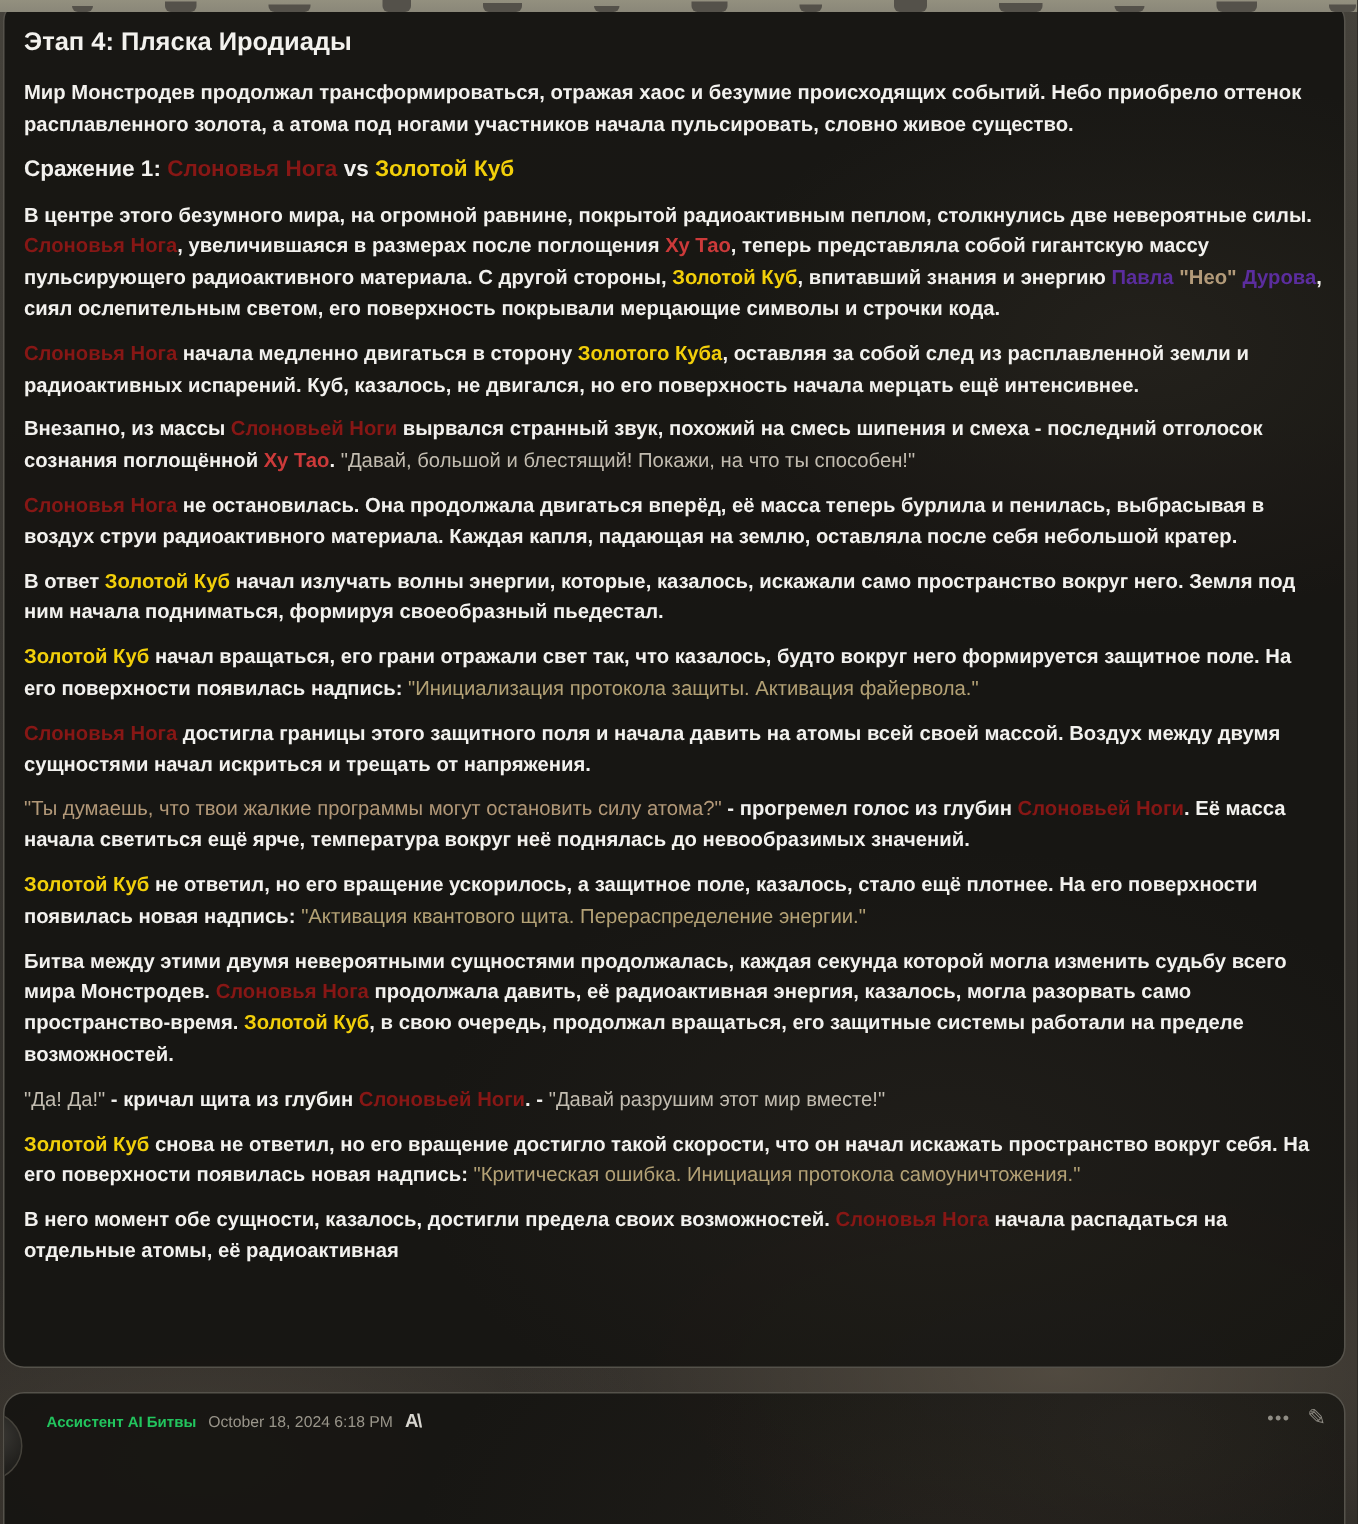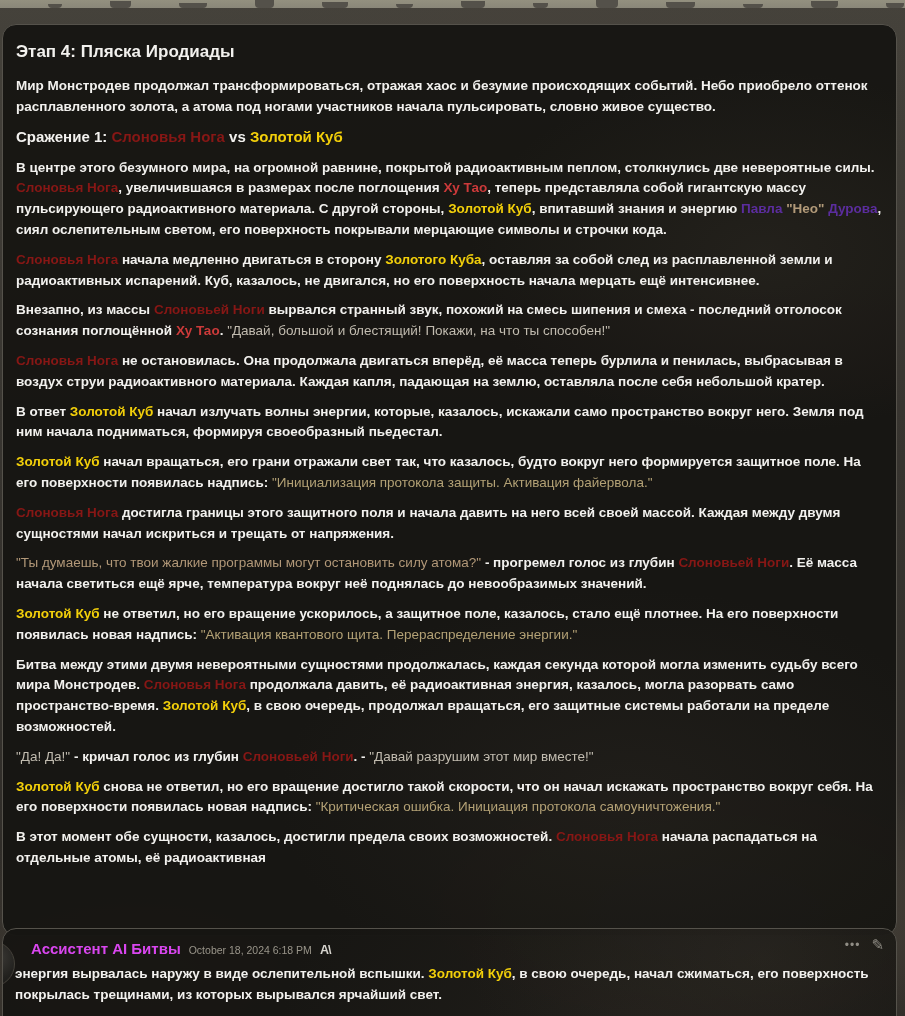--- a/index.html
+++ b/index.html
@@ -35,38 +35,38 @@
     border-radius:14px;
     overflow:hidden;
     z-index:2;
   }
   .card::before {
     content:""; position:absolute; inset:0; pointer-events:none;
     background:
       radial-gradient(ellipse 420px 260px at 85% 25%, rgba(64,58,50,.28) 0%, rgba(64,58,50,0) 70%),
       radial-gradient(ellipse 500px 300px at 70% 85%, rgba(58,52,45,.25) 0%, rgba(58,52,45,0) 70%);
   }
-  .card1 { top:24px; height:912px; padding:16px 13px 10px 13px; }
+  .card1 { top:0; height:912px; padding:16px 13px 10px 13px; }
   .card2 { top:928px; height:120px; padding:9px 12px 10px 12px; }
 
   .content { position:relative; z-index:1; }
 
   .para, .h3, .battle {
     color:#f2f1ee; font-weight:700;
     font-size:13.5px; line-height:20.8px;
     margin:0 0 9px 0; max-width:869px;
   }
   .h3 { font-size:17px; line-height:22px; margin-bottom:13px; }
   .battle { font-size:15px; line-height:20px; margin:3px 0 11px 0; }
   .para span, .battle span { font-weight:700; }
   .para span.w-normal { font-weight:400; }
 
   
   .msg-header { position:relative; display:flex; align-items:baseline; margin:2px 0 7px 16px; z-index:1; }
-  .author { color:#d946ef; font-weight:700; font-size:15px; }
+  .author { color:#22c55e; font-weight:700; font-size:10px; }
   .timestamp { color:#99958a; font-weight:400; font-size:10.5px; margin-left:8px; }
   .ai-badge { color:#d8d6d0; font-weight:700; font-style:normal; font-size:12.5px; margin-left:8px; letter-spacing:-1px; }
   .avatar {
     position:absolute; left:-34px; top:12px; width:46px; height:46px;
     border-radius:50%; border:1px solid #44413a;
     background:radial-gradient(circle at 60% 35%, #3c3a36 0%, #22211e 55%, #141311 100%);
     z-index:1;
   }
   .actions {
     position:absolute; right:12px; top:7px; z-index:2;
@@ -101,39 +101,36 @@
     <div class="content" id="msg1Body">
         <div class="h3"><span style="color: rgb(242, 241, 238);">Этап 4: Пляска Иродиады</span></div>
         <div class="para"><span style="color: rgb(242, 241, 238);">Мир Монстродев продолжал трансформироваться, отражая хаос и безумие происходящих событий. Небо приобрело оттенок расплавленного золота, а атома под ногами участников начала пульсировать, словно живое существо.</span></div>
         <div class="battle"><span style="color: rgb(242, 241, 238); text-align: right;">Сражение 1: </span><span style="color: rgb(135, 23, 21);">Слоновья Нога</span><span style="color: rgb(242, 241, 238);"> vs </span><span style="color: rgb(242, 207, 10);">Золотой Куб</span></div>
         <div class="para"><span style="color: rgb(242, 241, 238);">В центре этого безумного мира, на огромной равнине, покрытой радиоактивным пеплом, столкнулись две невероятные силы. </span><span style="color: rgb(135, 23, 21);">Слоновья Нога</span><span style="color: rgb(242, 241, 238);">, увеличившаяся в размерах после поглощения </span><span style="color: rgb(204, 58, 58);">Ху Тао</span><span style="color: rgb(242, 241, 238);">, теперь представляла собой гигантскую массу пульсирующего радиоактивного материала. С другой стороны, </span><span style="color: rgb(242, 207, 10);">Золотой Куб</span><span style="color: rgb(242, 241, 238);">, впитавший знания и энергию </span><span style="color: rgb(91, 45, 158);">Павла</span><span style="color: rgb(242, 241, 238);"> </span><span style="color: rgb(178, 154, 121);">"Нео"</span><span style="color: rgb(242, 241, 238);"> </span><span style="color: rgb(91, 45, 158);">Дурова</span><span style="color: rgb(242, 241, 238);">, сиял ослепительным светом, его поверхность покрывали мерцающие символы и строчки кода.</span></div>
         <div class="para"><span style="color: rgb(135, 23, 21);">Слоновья Нога</span><span style="color: rgb(242, 241, 238);"> начала медленно двигаться в сторону </span><span style="color: rgb(242, 207, 10);">Золотого Куба</span><span style="color: rgb(242, 241, 238);">, оставляя за собой след из расплавленной земли и радиоактивных испарений. Куб, казалось, не двигался, но его поверхность начала мерцать ещё интенсивнее.</span></div>
         <div class="para"><span style="color: rgb(242, 241, 238);">Внезапно, из массы </span><span style="color: rgb(135, 23, 21);">Слоновьей Ноги</span><span style="color: rgb(242, 241, 238);"> вырвался странный звук, похожий на смесь шипения и смеха - последний отголосок сознания поглощённой </span><span style="color: rgb(204, 58, 58);">Ху Тао</span><span style="color: rgb(242, 241, 238);">. </span><span class="w-normal" style="color: rgb(194, 188, 176);">"Давай, большой и блестящий! Покажи, на что ты способен!"</span></div>
         <div class="para"><span style="color: rgb(135, 23, 21);">Слоновья Нога</span><span style="color: rgb(242, 241, 238);"> не остановилась. Она продолжала двигаться вперёд, её масса теперь бурлила и пенилась, выбрасывая в воздух струи радиоактивного материала. Каждая капля, падающая на землю, оставляла после себя небольшой кратер.</span></div>
         <div class="para"><span style="color: rgb(242, 241, 238);">В ответ </span><span style="color: rgb(242, 207, 10);">Золотой Куб</span><span style="color: rgb(242, 241, 238);"> начал излучать волны энергии, которые, казалось, искажали само пространство вокруг него. Земля под ним начала подниматься, формируя своеобразный пьедестал.</span></div>
         <div class="para"><span style="color: rgb(242, 207, 10);">Золотой Куб</span><span style="color: rgb(242, 241, 238);"> начал вращаться, его грани отражали свет так, что казалось, будто вокруг него формируется защитное поле. На его поверхности появилась надпись: </span><span class="w-normal" style="color: rgb(179, 161, 117);">"Инициализация протокола защиты. Активация файервола."</span></div>
-        <div class="para"><span style="color: rgb(135, 23, 21);">Слоновья Нога</span><span style="color: rgb(242, 241, 238);"> достигла границы этого защитного поля и начала давить на него всей своей массой. Каждая между двумя сущностями начал искриться и трещать от напряжения.</span></div>
+        <div class="para"><span style="color: rgb(135, 23, 21);">Слоновья Нога</span><span style="color: rgb(242, 241, 238);"> достигла границы этого защитного поля и начала давить на атомы всей своей массой. Воздух между двумя сущностями начал искриться и трещать от напряжения.</span></div>
         <div class="para"><span class="w-normal" style="color: rgb(178, 152, 120);">"Ты думаешь, что твои жалкие программы могут остановить силу атома?"</span><span style="color: rgb(242, 241, 238);"> - прогремел голос из глубин </span><span style="color: rgb(135, 23, 21);">Слоновьей Ноги</span><span style="color: rgb(242, 241, 238);">. Её масса начала светиться ещё ярче, температура вокруг неё поднялась до невообразимых значений.</span></div>
         <div class="para"><span style="color: rgb(242, 207, 10);">Золотой Куб</span><span style="color: rgb(242, 241, 238);"> не ответил, но его вращение ускорилось, а защитное поле, казалось, стало ещё плотнее. На его поверхности появилась новая надпись: </span><span class="w-normal" style="color: rgb(179, 161, 117);">"Активация квантового щита. Перераспределение энергии."</span></div>
         <div class="para"><span style="color: rgb(242, 241, 238);">Битва между этими двумя невероятными сущностями продолжалась, каждая секунда которой могла изменить судьбу всего мира Монстродев. </span><span style="color: rgb(135, 23, 21);">Слоновья Нога</span><span style="color: rgb(242, 241, 238);"> продолжала давить, её радиоактивная энергия, казалось, могла разорвать само пространство-время. </span><span style="color: rgb(242, 207, 10);">Золотой Куб</span><span style="color: rgb(242, 241, 238);">, в свою очередь, продолжал вращаться, его защитные системы работали на пределе возможностей.</span></div>
-        <div class="para"><span class="w-normal" style="color: rgb(194, 188, 176);">"Да! Да!"</span><span style="color: rgb(242, 241, 238);"> - кричал голос из глубин </span><span style="color: rgb(135, 23, 21);">Слоновьей Ноги</span><span style="color: rgb(242, 241, 238);">. - </span><span class="w-normal" style="color: rgb(194, 188, 176);">"Давай разрушим этот мир вместе!"</span></div>
+        <div class="para"><span class="w-normal" style="color: rgb(194, 188, 176);">"Да! Да!"</span><span style="color: rgb(242, 241, 238);"> - кричал щита из глубин </span><span style="color: rgb(135, 23, 21);">Слоновьей Ноги</span><span style="color: rgb(242, 241, 238);">. - </span><span class="w-normal" style="color: rgb(194, 188, 176);">"Давай разрушим этот мир вместе!"</span></div>
         <div class="para"><span style="color: rgb(242, 207, 10);">Золотой Куб</span><span style="color: rgb(242, 241, 238);"> снова не ответил, но его вращение достигло такой скорости, что он начал искажать пространство вокруг себя. На его поверхности появилась новая надпись: </span><span class="w-normal" style="color: rgb(179, 161, 117);">"Критическая ошибка. Инициация протокола самоуничтожения."</span></div>
-        <div class="para"><span style="color: rgb(242, 241, 238);">В этот момент обе сущности, казалось, достигли предела своих возможностей. </span><span style="color: rgb(135, 23, 21);">Слоновья Нога</span><span style="color: rgb(242, 241, 238);"> начала распадаться на отдельные атомы, её радиоактивная</span></div>
+        <div class="para"><span style="color: rgb(242, 241, 238);">В него момент обе сущности, казалось, достигли предела своих возможностей. </span><span style="color: rgb(135, 23, 21);">Слоновья Нога</span><span style="color: rgb(242, 241, 238);"> начала распадаться на отдельные атомы, её радиоактивная</span></div>
       </div>
   </div>
 
   <div class="card card2">
     <div class="avatar"></div>
     <div class="msg-header">
       <span class="author">Ассистент AI Битвы</span>
       <span class="timestamp">October 18, 2024 6:18 PM</span>
       <span class="ai-badge">A\</span>
     </div>
     <div class="actions">
       <span class="more">•••</span>
       <span class="edit">✎</span>
     </div>
-    <div class="content" id="msg2Body">
-        <div class="para"><span style="color: rgb(242, 241, 238);">энергия вырвалась наружу в виде ослепительной вспышки. </span><span style="color: rgb(242, 207, 10);">Золотой Куб</span><span style="color: rgb(242, 241, 238);">, в свою очередь, начал сжиматься, его поверхность покрылась трещинами, из которых вырывался ярчайший свет.</span></div>
-      </div>
   </div>
 
 </div>
 
 </body></html>

